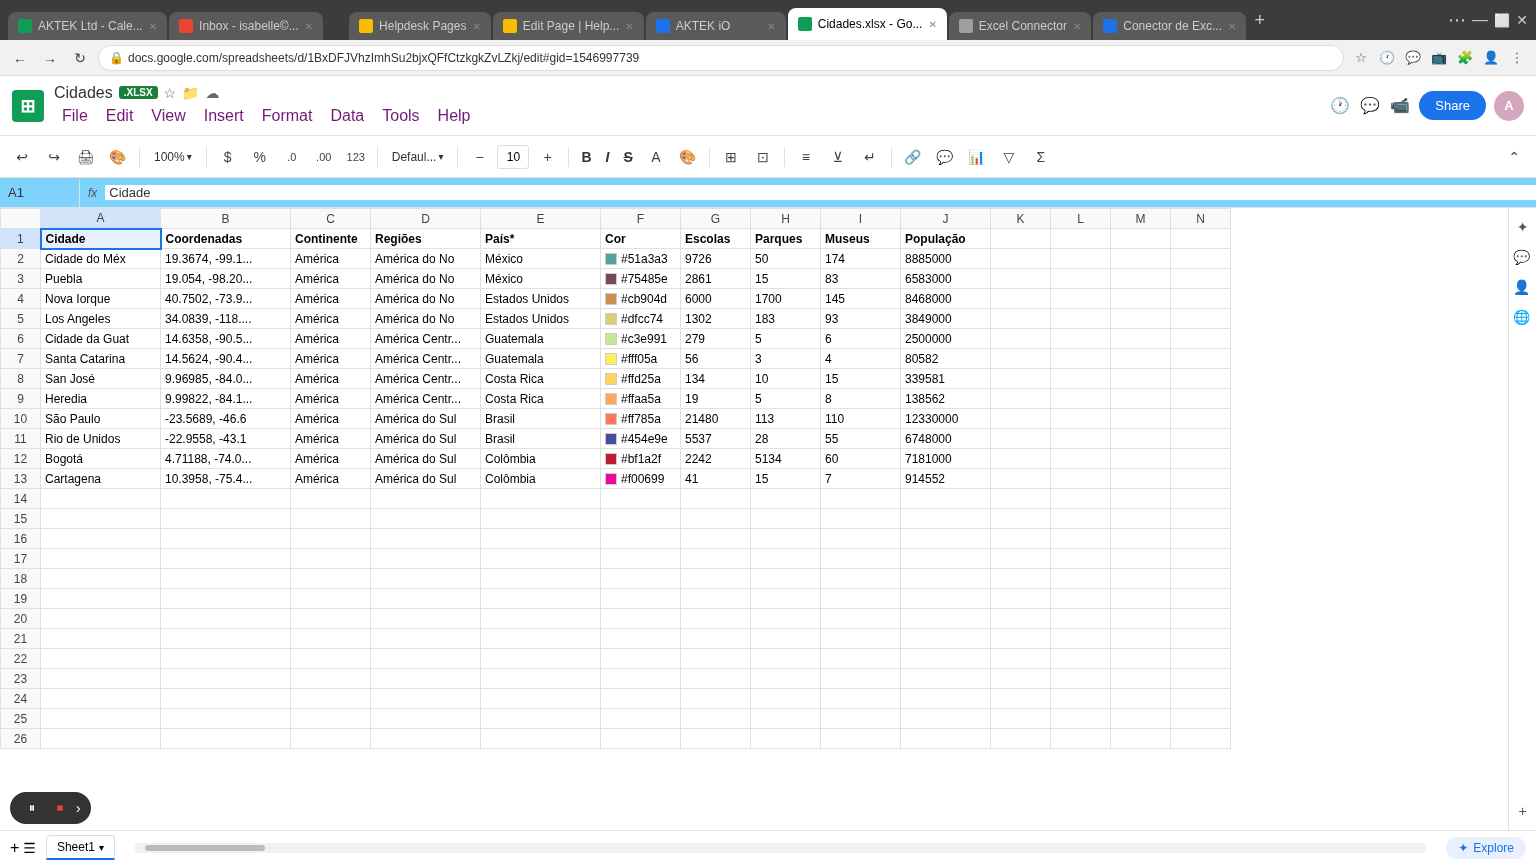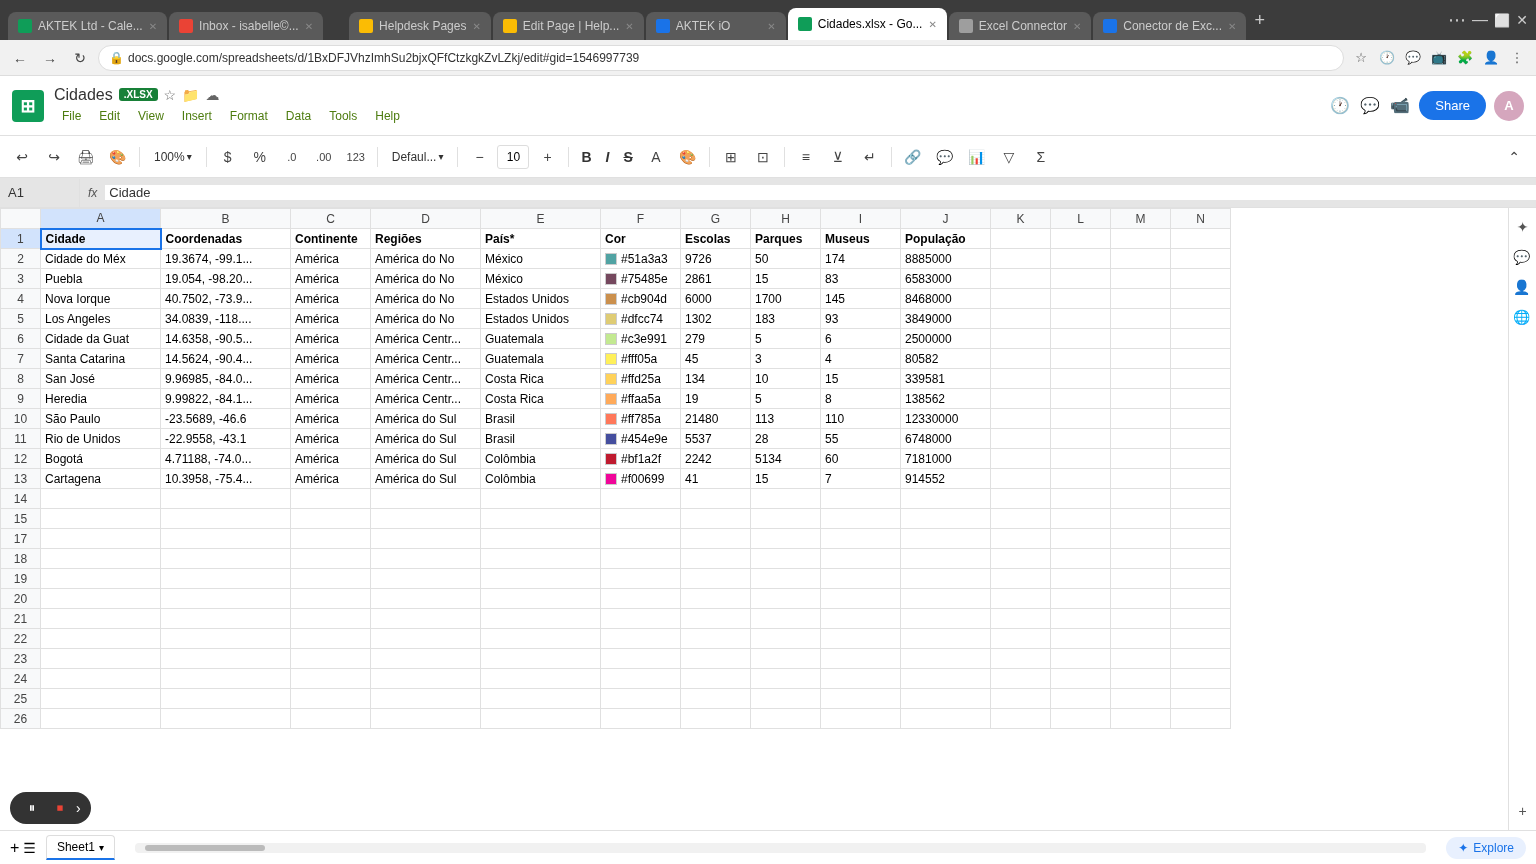--- a/index.html
+++ b/index.html
@@ -24,37 +24,37 @@
     
     .app-header { background: #fff; height: 60px; display: flex; align-items: center; padding: 0 12px; gap: 10px; border-bottom: 1px solid #e0e0e0; }
     .app-logo { width: 32px; height: 32px; background: #0f9d58; border-radius: 4px; display: flex; align-items: center; justify-content: center; color: white; font-size: 18px; font-weight: bold; flex-shrink: 0; }
     .doc-title-area { display: flex; flex-direction: column; gap: 2px; }
     .doc-title-row { display: flex; align-items: center; gap: 6px; }
     .doc-title { font-size: 16px; color: #333; font-weight: 500; }
     .doc-badge { background: #188038; color: #fff; font-size: 10px; padding: 1px 5px; border-radius: 3px; font-weight: 600; }
     .doc-icons { display: flex; gap: 6px; align-items: center; }
     .doc-icon { font-size: 14px; color: #666; cursor: pointer; }
     .menu-bar { display: flex; align-items: center; gap: 2px; }
-    .menu-item { font-size: 12px; color: #4d7c0f; padding: 3px 8px; cursor: pointer; border-radius: 3px; }
+    .menu-item { font-size: 16px; color: #701a75; padding: 3px 8px; cursor: pointer; border-radius: 3px; }
     .header-right { margin-left: auto; display: flex; align-items: center; gap: 8px; }
     .share-btn { background: #1a73e8; color: white; border: none; border-radius: 20px; padding: 7px 16px; font-size: 13px; cursor: pointer; font-weight: 500; }
     .avatar { width: 30px; height: 30px; border-radius: 50%; background: #d5a6bd; display: flex; align-items: center; justify-content: center; color: #fff; font-size: 13px; font-weight: bold; }
 
     
     .toolbar { background: #fff; height: 42px; display: flex; align-items: center; padding: 0 8px; gap: 4px; border-bottom: 1px solid #e0e0e0; flex-wrap: nowrap; overflow: hidden; }
     .tb-btn { width: 28px; height: 28px; display: flex; align-items: center; justify-content: center; font-size: 14px; color: #444; cursor: pointer; border-radius: 3px; flex-shrink: 0; }
     .tb-separator { width: 1px; height: 20px; background: #e0e0e0; margin: 0 3px; flex-shrink: 0; }
     .tb-dropdown { display: flex; align-items: center; gap: 2px; padding: 2px 6px; border-radius: 3px; cursor: pointer; height: 28px; border: 1px solid transparent; font-size: 12px; color: #333; flex-shrink: 0; }
     .font-size-input { width: 32px; height: 24px; border: 1px solid #ddd; border-radius: 3px; text-align: center; font-size: 12px; }
     .tb-text-btn { font-weight: bold; font-size: 14px; color: #333; padding: 2px 5px; cursor: pointer; border-radius: 3px; }
     .tb-italic { font-style: italic; }
     .tb-strikethrough { text-decoration: line-through; }
 
     
-    .formula-bar { background: #e5e5e5; height: 30px; display: flex; align-items: center; border-bottom: 1px solid #e0e0e0; }
+    .formula-bar { background: #7dd3fc; height: 30px; display: flex; align-items: center; border-bottom: 1px solid #e0e0e0; }
     .cell-ref { width: 80px; height: 28px; border-right: 1px solid #e0e0e0; display: flex; align-items: center; padding: 0 8px; font-size: 13px; color: #333; }
     .fx-icon { padding: 0 8px; color: #555; font-size: 12px; font-style: italic; }
     .formula-input { flex: 1; border: none; outline: none; font-size: 13px; color: #333; padding: 0 4px; }
     .sheet-content { flex: 1; overflow: hidden; position: relative; }
     .grid-wrapper { overflow: auto; height: 100%; }
 
     table.grid { border-collapse: collapse; table-layout: fixed; }
     table.grid th, table.grid td { border: 1px solid #e0e0e0; padding: 0 4px; height: 20px; font-size: 12px; white-space: nowrap; overflow: hidden; }
     table.grid th { background: #f8f9fa; font-weight: normal; text-align: center; color: #444; position: sticky; top: 0; z-index: 10; }
     table.grid .row-header { background: #f8f9fa; text-align: center; color: #444; font-weight: normal; position: sticky; left: 0; z-index: 5; width: 40px; min-width: 40px; }
@@ -363,21 +363,21 @@
               <td style="width: 60px; min-width: 60px; overflow: hidden; text-overflow: ellipsis; white-space: nowrap;"></td>
             </tr>
             <tr>
               <td class="row-header">7</td>
               <td style="width: 120px; min-width: 120px; overflow: hidden; text-overflow: ellipsis; white-space: nowrap;">Santa Catarina</td>
               <td style="width: 130px; min-width: 130px; overflow: hidden; text-overflow: ellipsis; white-space: nowrap;">14.5624, -90.4...</td>
               <td style="width: 80px; min-width: 80px; overflow: hidden; text-overflow: ellipsis; white-space: nowrap;">América</td>
               <td style="width: 110px; min-width: 110px; overflow: hidden; text-overflow: ellipsis; white-space: nowrap;">América Centr...</td>
               <td style="width: 120px; min-width: 120px; overflow: hidden; text-overflow: ellipsis; white-space: nowrap;">Guatemala</td>
               <td style="width: 80px; min-width: 80px; overflow: hidden; text-overflow: ellipsis; white-space: nowrap;"><span style="display: inline-block; width: 12px; height: 12px; background: rgb(255, 240, 90); margin-right: 4px; vertical-align: middle; border: 1px solid rgb(204, 204, 204);"></span><span>#fff05a</span></td>
-              <td style="width: 70px; min-width: 70px; overflow: hidden; text-overflow: ellipsis; white-space: nowrap;">45</td>
+              <td style="width: 70px; min-width: 70px; overflow: hidden; text-overflow: ellipsis; white-space: nowrap;">56</td>
               <td style="width: 70px; min-width: 70px; overflow: hidden; text-overflow: ellipsis; white-space: nowrap;">3</td>
               <td style="width: 80px; min-width: 80px; overflow: hidden; text-overflow: ellipsis; white-space: nowrap;">4</td>
               <td style="width: 90px; min-width: 90px; overflow: hidden; text-overflow: ellipsis; white-space: nowrap;">80582</td>
               <td style="width: 60px; min-width: 60px; overflow: hidden; text-overflow: ellipsis; white-space: nowrap;"></td>
               <td style="width: 60px; min-width: 60px; overflow: hidden; text-overflow: ellipsis; white-space: nowrap;"></td>
               <td style="width: 60px; min-width: 60px; overflow: hidden; text-overflow: ellipsis; white-space: nowrap;"></td>
               <td style="width: 60px; min-width: 60px; overflow: hidden; text-overflow: ellipsis; white-space: nowrap;"></td>
             </tr>
             <tr>
               <td class="row-header">8</td>
@@ -509,20 +509,37 @@
               <td style="width: 70px; min-width: 70px; overflow: hidden; text-overflow: ellipsis; white-space: nowrap;"></td>
               <td style="width: 70px; min-width: 70px; overflow: hidden; text-overflow: ellipsis; white-space: nowrap;"></td>
               <td style="width: 80px; min-width: 80px; overflow: hidden; text-overflow: ellipsis; white-space: nowrap;"></td>
               <td style="width: 90px; min-width: 90px; overflow: hidden; text-overflow: ellipsis; white-space: nowrap;"></td>
               <td style="width: 60px; min-width: 60px; overflow: hidden; text-overflow: ellipsis; white-space: nowrap;"></td>
               <td style="width: 60px; min-width: 60px; overflow: hidden; text-overflow: ellipsis; white-space: nowrap;"></td>
               <td style="width: 60px; min-width: 60px; overflow: hidden; text-overflow: ellipsis; white-space: nowrap;"></td>
               <td style="width: 60px; min-width: 60px; overflow: hidden; text-overflow: ellipsis; white-space: nowrap;"></td>
             </tr>
             <tr>
+              <td class="row-header">16</td>
+              <td style="width: 120px; min-width: 120px; overflow: hidden; text-overflow: ellipsis; white-space: nowrap;"></td>
+              <td style="width: 130px; min-width: 130px; overflow: hidden; text-overflow: ellipsis; white-space: nowrap;"></td>
+              <td style="width: 80px; min-width: 80px; overflow: hidden; text-overflow: ellipsis; white-space: nowrap;"></td>
+              <td style="width: 110px; min-width: 110px; overflow: hidden; text-overflow: ellipsis; white-space: nowrap;"></td>
+              <td style="width: 120px; min-width: 120px; overflow: hidden; text-overflow: ellipsis; white-space: nowrap;"></td>
+              <td style="width: 80px; min-width: 80px; overflow: hidden; text-overflow: ellipsis; white-space: nowrap;"></td>
+              <td style="width: 70px; min-width: 70px; overflow: hidden; text-overflow: ellipsis; white-space: nowrap;"></td>
+              <td style="width: 70px; min-width: 70px; overflow: hidden; text-overflow: ellipsis; white-space: nowrap;"></td>
+              <td style="width: 80px; min-width: 80px; overflow: hidden; text-overflow: ellipsis; white-space: nowrap;"></td>
+              <td style="width: 90px; min-width: 90px; overflow: hidden; text-overflow: ellipsis; white-space: nowrap;"></td>
+              <td style="width: 60px; min-width: 60px; overflow: hidden; text-overflow: ellipsis; white-space: nowrap;"></td>
+              <td style="width: 60px; min-width: 60px; overflow: hidden; text-overflow: ellipsis; white-space: nowrap;"></td>
+              <td style="width: 60px; min-width: 60px; overflow: hidden; text-overflow: ellipsis; white-space: nowrap;"></td>
+              <td style="width: 60px; min-width: 60px; overflow: hidden; text-overflow: ellipsis; white-space: nowrap;"></td>
+            </tr>
+            <tr>
               <td class="row-header">17</td>
               <td style="width: 120px; min-width: 120px; overflow: hidden; text-overflow: ellipsis; white-space: nowrap;"></td>
               <td style="width: 130px; min-width: 130px; overflow: hidden; text-overflow: ellipsis; white-space: nowrap;"></td>
               <td style="width: 80px; min-width: 80px; overflow: hidden; text-overflow: ellipsis; white-space: nowrap;"></td>
               <td style="width: 110px; min-width: 110px; overflow: hidden; text-overflow: ellipsis; white-space: nowrap;"></td>
               <td style="width: 120px; min-width: 120px; overflow: hidden; text-overflow: ellipsis; white-space: nowrap;"></td>
               <td style="width: 80px; min-width: 80px; overflow: hidden; text-overflow: ellipsis; white-space: nowrap;"></td>
               <td style="width: 70px; min-width: 70px; overflow: hidden; text-overflow: ellipsis; white-space: nowrap;"></td>
               <td style="width: 70px; min-width: 70px; overflow: hidden; text-overflow: ellipsis; white-space: nowrap;"></td>
               <td style="width: 80px; min-width: 80px; overflow: hidden; text-overflow: ellipsis; white-space: nowrap;"></td>

